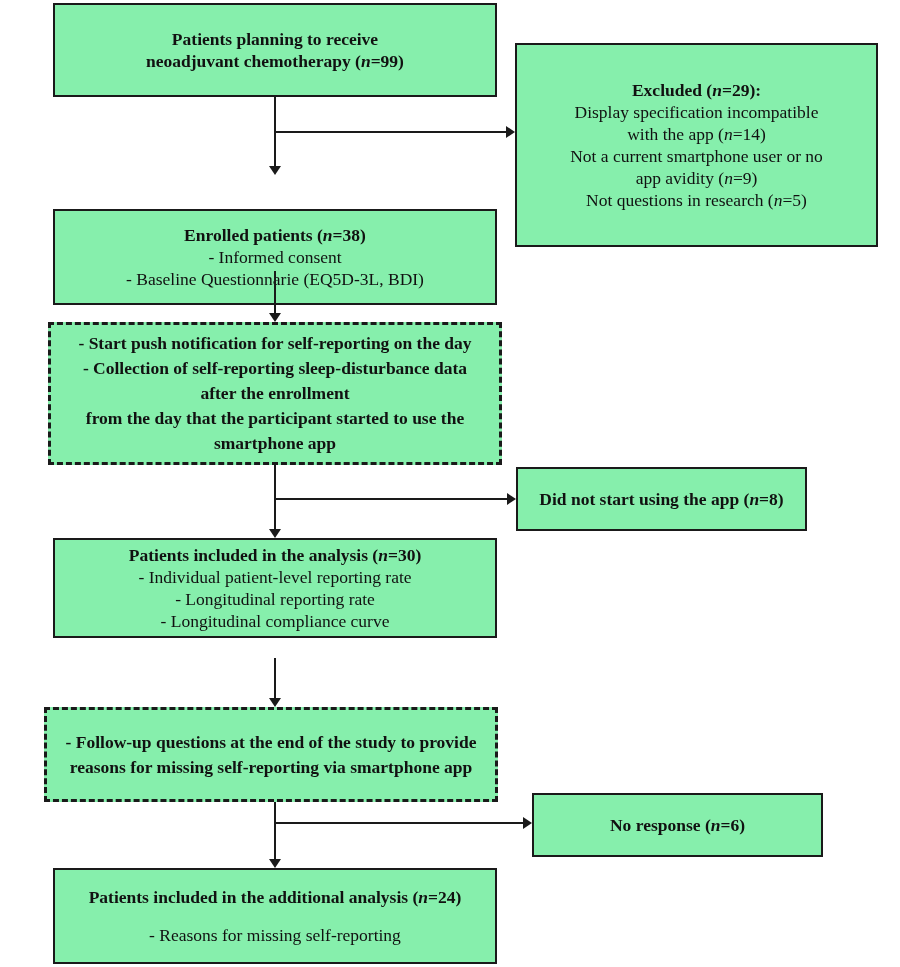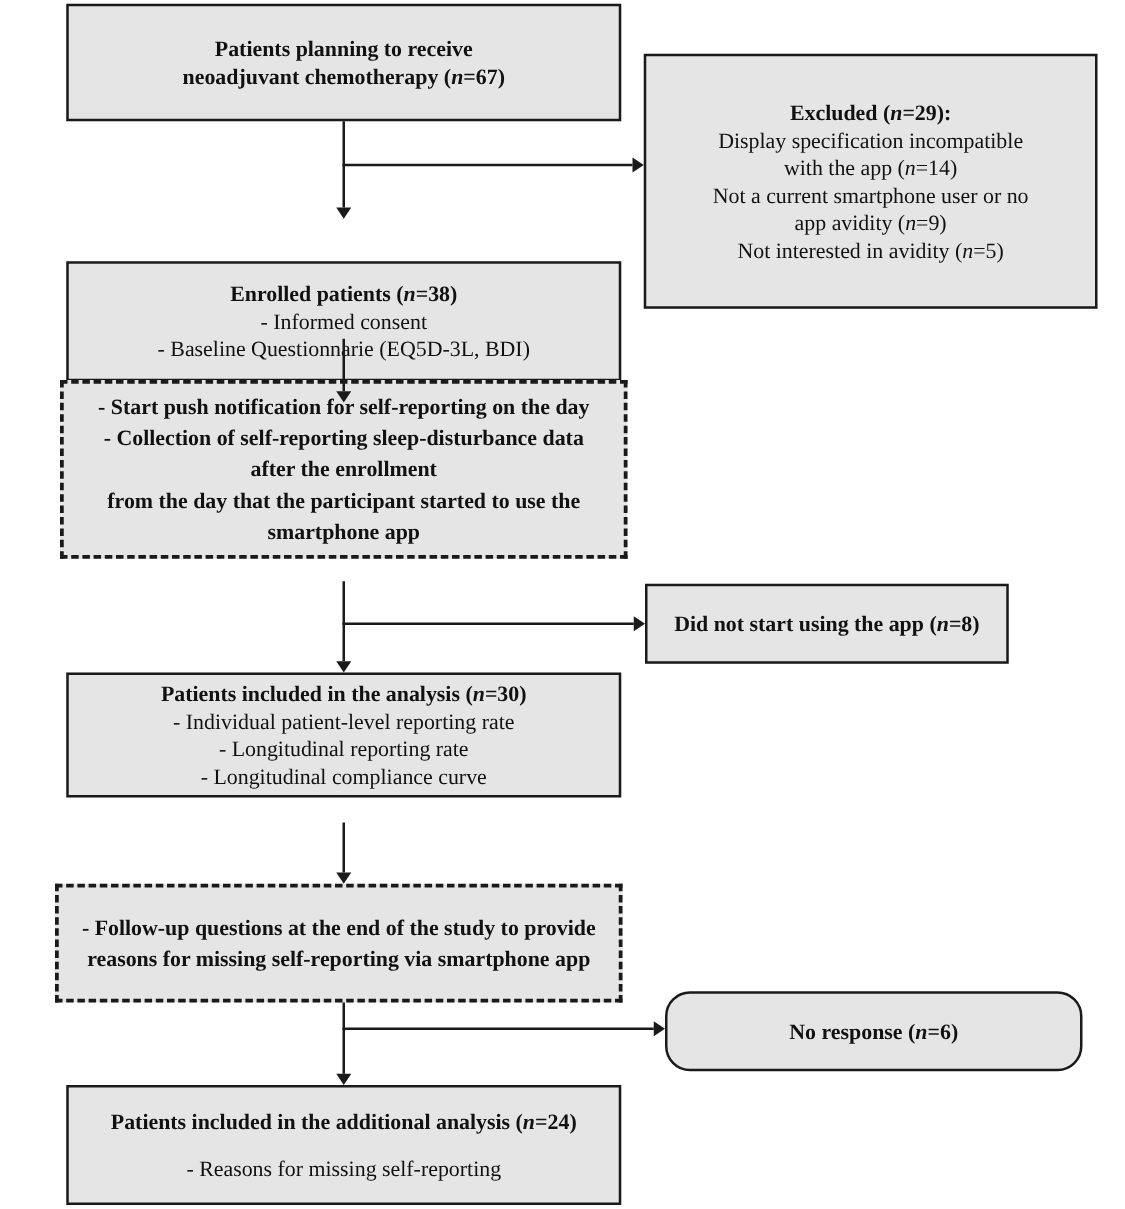--- a/index.html
+++ b/index.html
@@ -7,21 +7,21 @@
     position:relative;
     width:900px;height:967px;
     background:#ffffff;
     font-family:"Liberation Serif","DejaVu Serif",serif;
     color:#111111;
     overflow:hidden;
   }
   .box{
     position:absolute;
     box-sizing:border-box;
-    background:#e5e5e5;
+    background:#86efac;
     border:2px solid #1a1a1a;
     display:flex;
     flex-direction:column;
     justify-content:center;
     align-items:center;
     text-align:center;
   }
   .box--dashed{
     border:3px dashed #1a1a1a;
   }
@@ -49,39 +49,39 @@
     border-left:9px solid #1a1a1a;
   }
 </style>
 </head>
 <body>
 
 <div id="canvas">
 
   <div class="box box--bold" style="left:53px;top:3px;width:444px;height:94px;">
     <div class="ln"><span>Patients planning to receive</span><i class="n"></i><span></span></div>
-    <div class="ln"><span>neoadjuvant chemotherapy (</span><i class="n">n</i><span>=67)</span></div>
+    <div class="ln"><span>neoadjuvant chemotherapy (</span><i class="n">n</i><span>=99)</span></div>
   </div>
 
   <div class="box" style="left:515px;top:43px;width:363px;height:204px;">
     <div class="ln b"><span>Excluded (</span><i class="n">n</i><span>=29):</span></div>
     <div class="ln"><span>Display specification incompatible</span></div>
     <div class="ln"><span>with the app (</span><i class="n">n</i><span>=14)</span></div>
     <div class="ln"><span>Not a current smartphone user or no</span></div>
     <div class="ln"><span>app avidity (</span><i class="n">n</i><span>=9)</span></div>
-    <div class="ln"><span>Not interested in avidity (</span><i class="n">n</i><span>=5)</span></div>
+    <div class="ln"><span>Not questions in research (</span><i class="n">n</i><span>=5)</span></div>
   </div>
 
   <div class="box" style="left:53px;top:175px;width:444px;height:96px;margin-top:34px;">
     <div class="ln b"><span>Enrolled patients (</span><i class="n">n</i><span>=38)</span></div>
     <div class="ln"><span>- Informed consent</span></div>
     <div class="ln"><span>- Baseline Questionnarie (EQ5D-3L, BDI)</span></div>
   </div>
 
-  <div class="box box--dashed box--bold" style="left:48px;top:304px;width:454px;height:143px;">
+  <div class="box box--dashed box--bold" style="left:48px;top:322px;width:454px;height:143px;">
     <div class="ln"><span>- Start push notification for self-reporting on the day</span></div>
     <div class="ln"><span>- Collection of self-reporting sleep-disturbance data</span></div>
     <div class="ln"><span>after the enrollment</span></div>
     <div class="ln"><span>from the day that the participant started to use the</span></div>
     <div class="ln"><span>smartphone app</span></div>
   </div>
 
   <div class="box box--bold" style="left:516px;top:467px;width:291px;height:64px;">
     <div class="ln"><span>Did not start using the app (</span><i class="n">n</i><span>=8)</span></div>
   </div>
@@ -91,21 +91,21 @@
     <div class="ln"><span>- Individual patient-level reporting rate</span></div>
     <div class="ln"><span>- Longitudinal reporting rate</span></div>
     <div class="ln"><span>- Longitudinal compliance curve</span></div>
   </div>
 
   <div class="box box--dashed box--bold" style="left:44px;top:707px;width:454px;height:95px;">
     <div class="ln"><span>- Follow-up questions at the end of the study to provide</span></div>
     <div class="ln"><span>reasons for missing self-reporting via smartphone app</span></div>
   </div>
 
-  <div class="box box--bold" style="left:532px;top:793px;width:334px;height:64px;border-radius:20px;">
+  <div class="box box--bold" style="left:532px;top:793px;width:291px;height:64px;">
     <div class="ln"><span>No response (</span><i class="n">n</i><span>=6)</span></div>
   </div>
 
   <div class="box" style="left:53px;top:868px;width:444px;height:96px;gap:16px;">
     <div class="ln b"><span>Patients included in the additional analysis (</span><i class="n">n</i><span>=24)</span></div>
     <div class="ln"><span>- Reasons for missing self-reporting</span></div>
   </div>
 
   <div class="vline" style="left:274px;top:97px;height:69px;"></div>
   <div class="arr-down" style="left:269px;top:166px;"></div>

